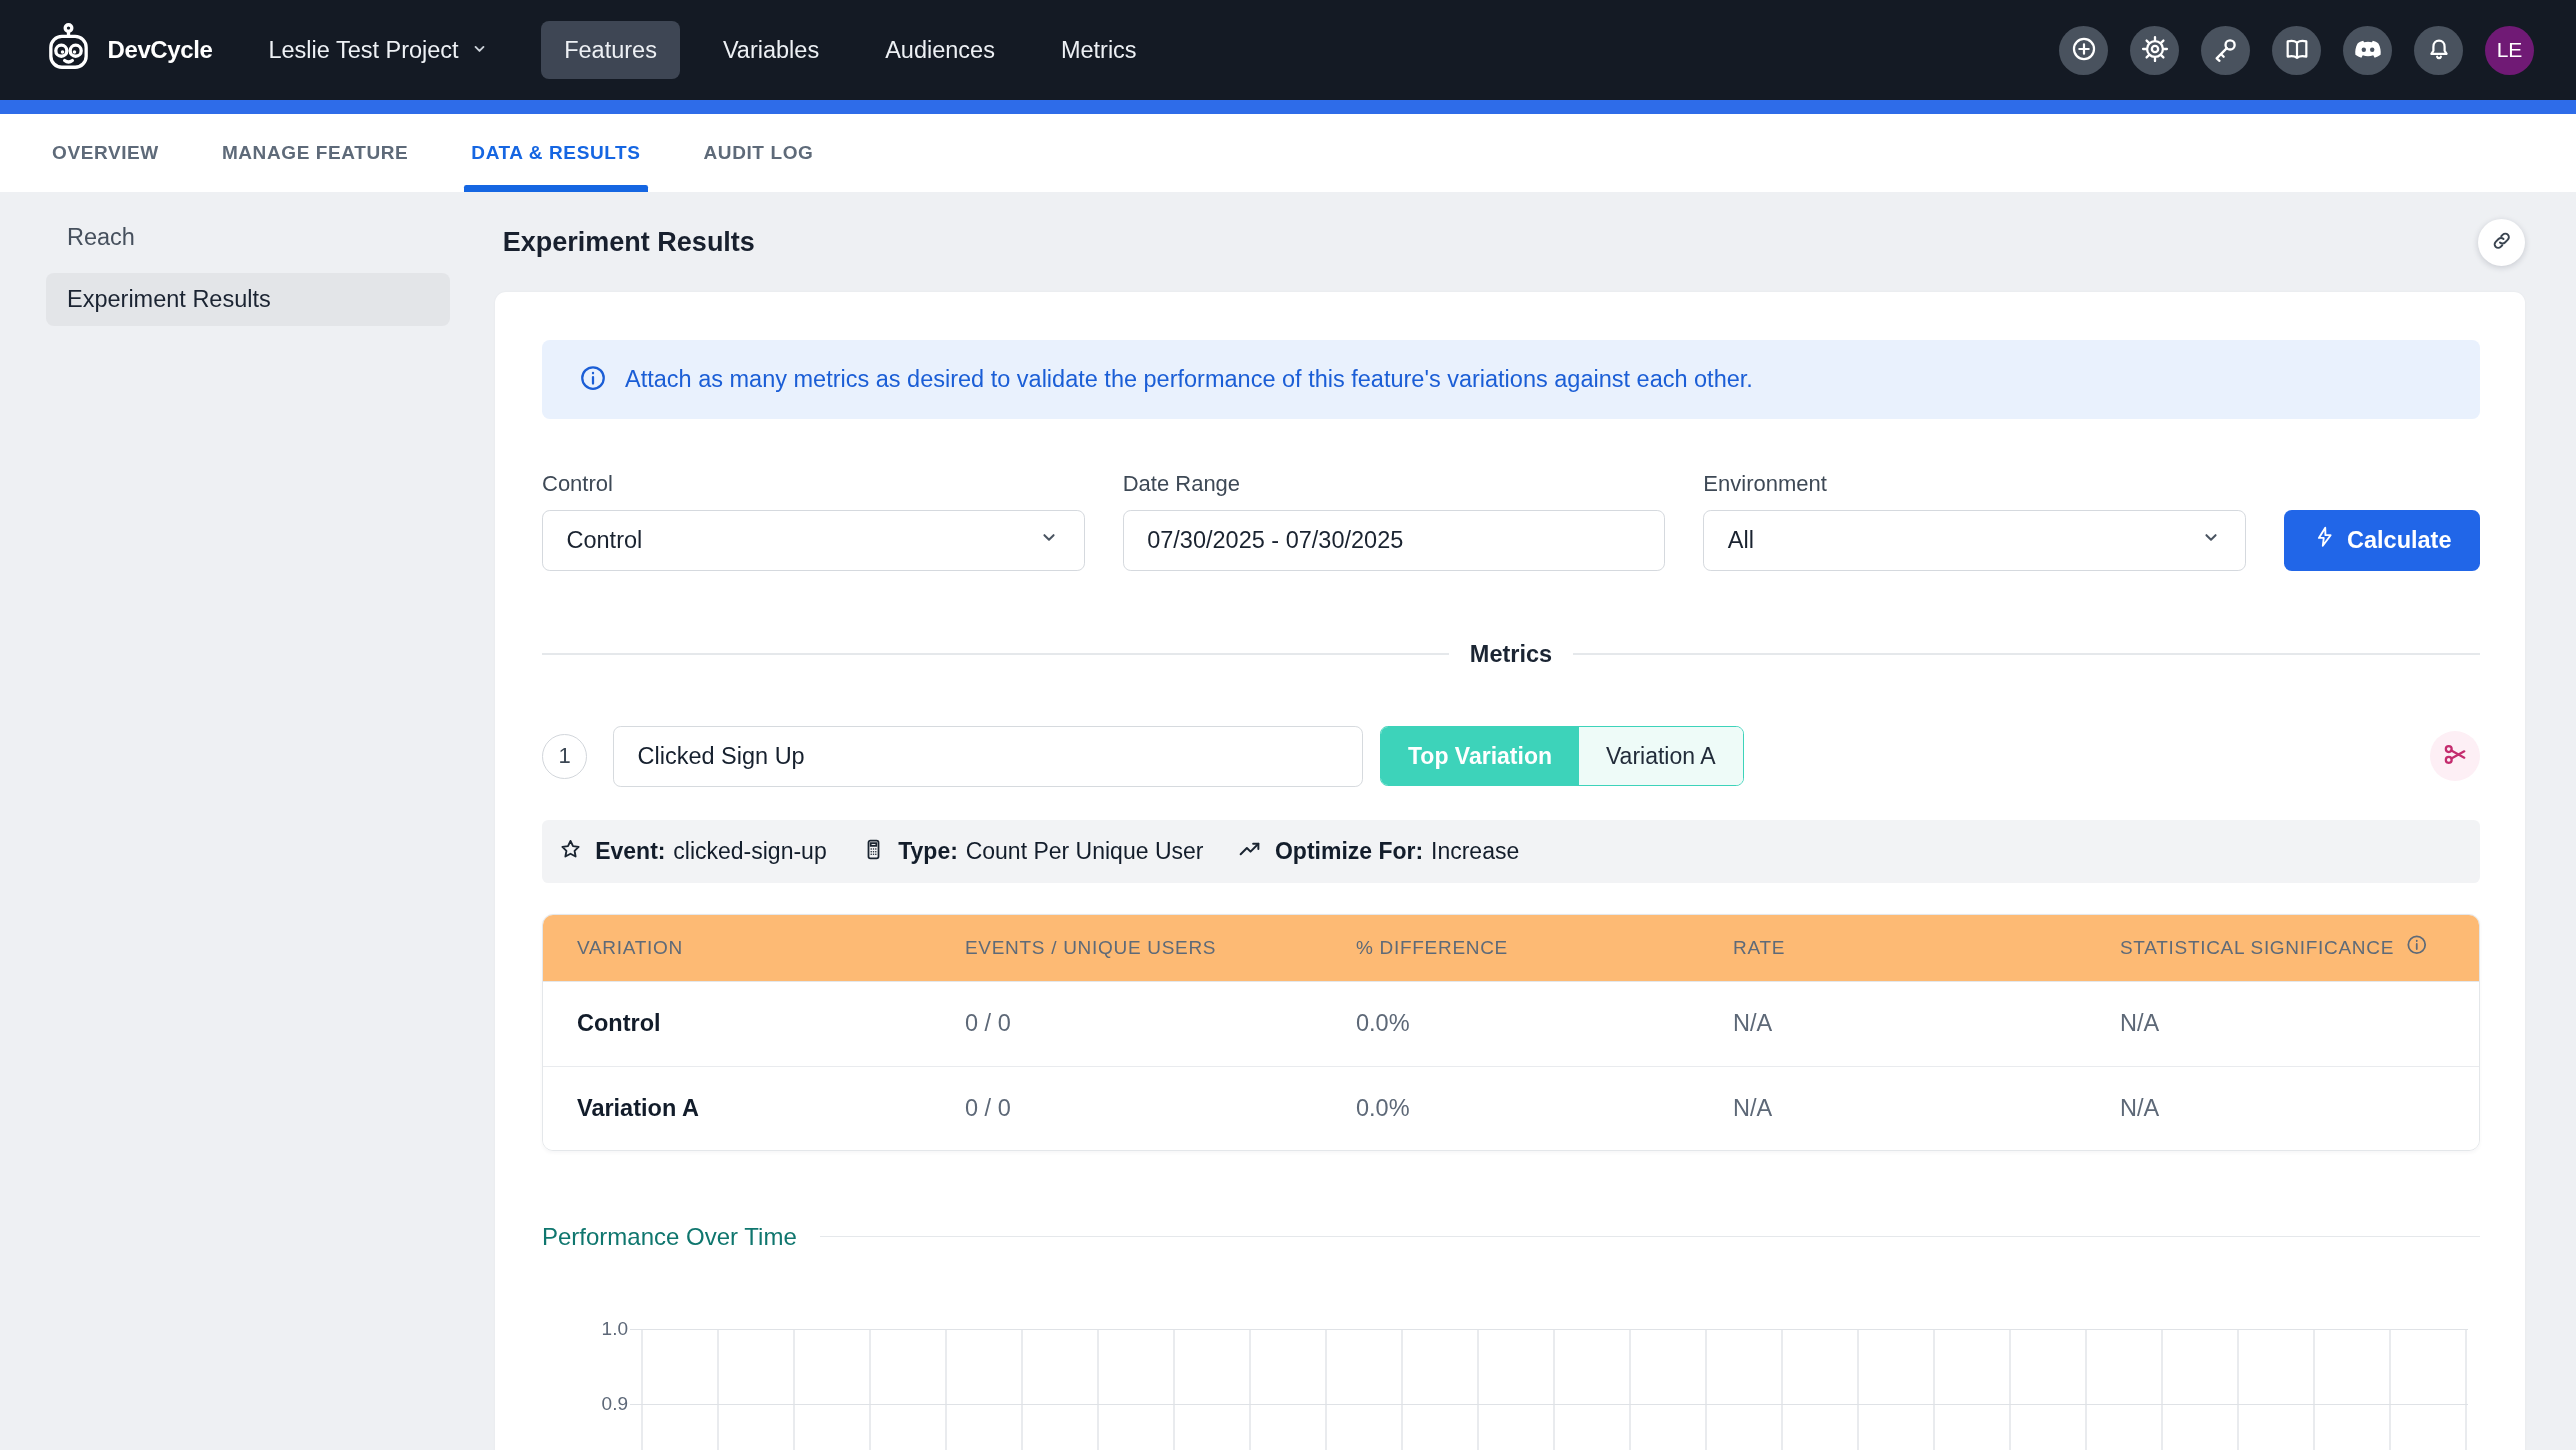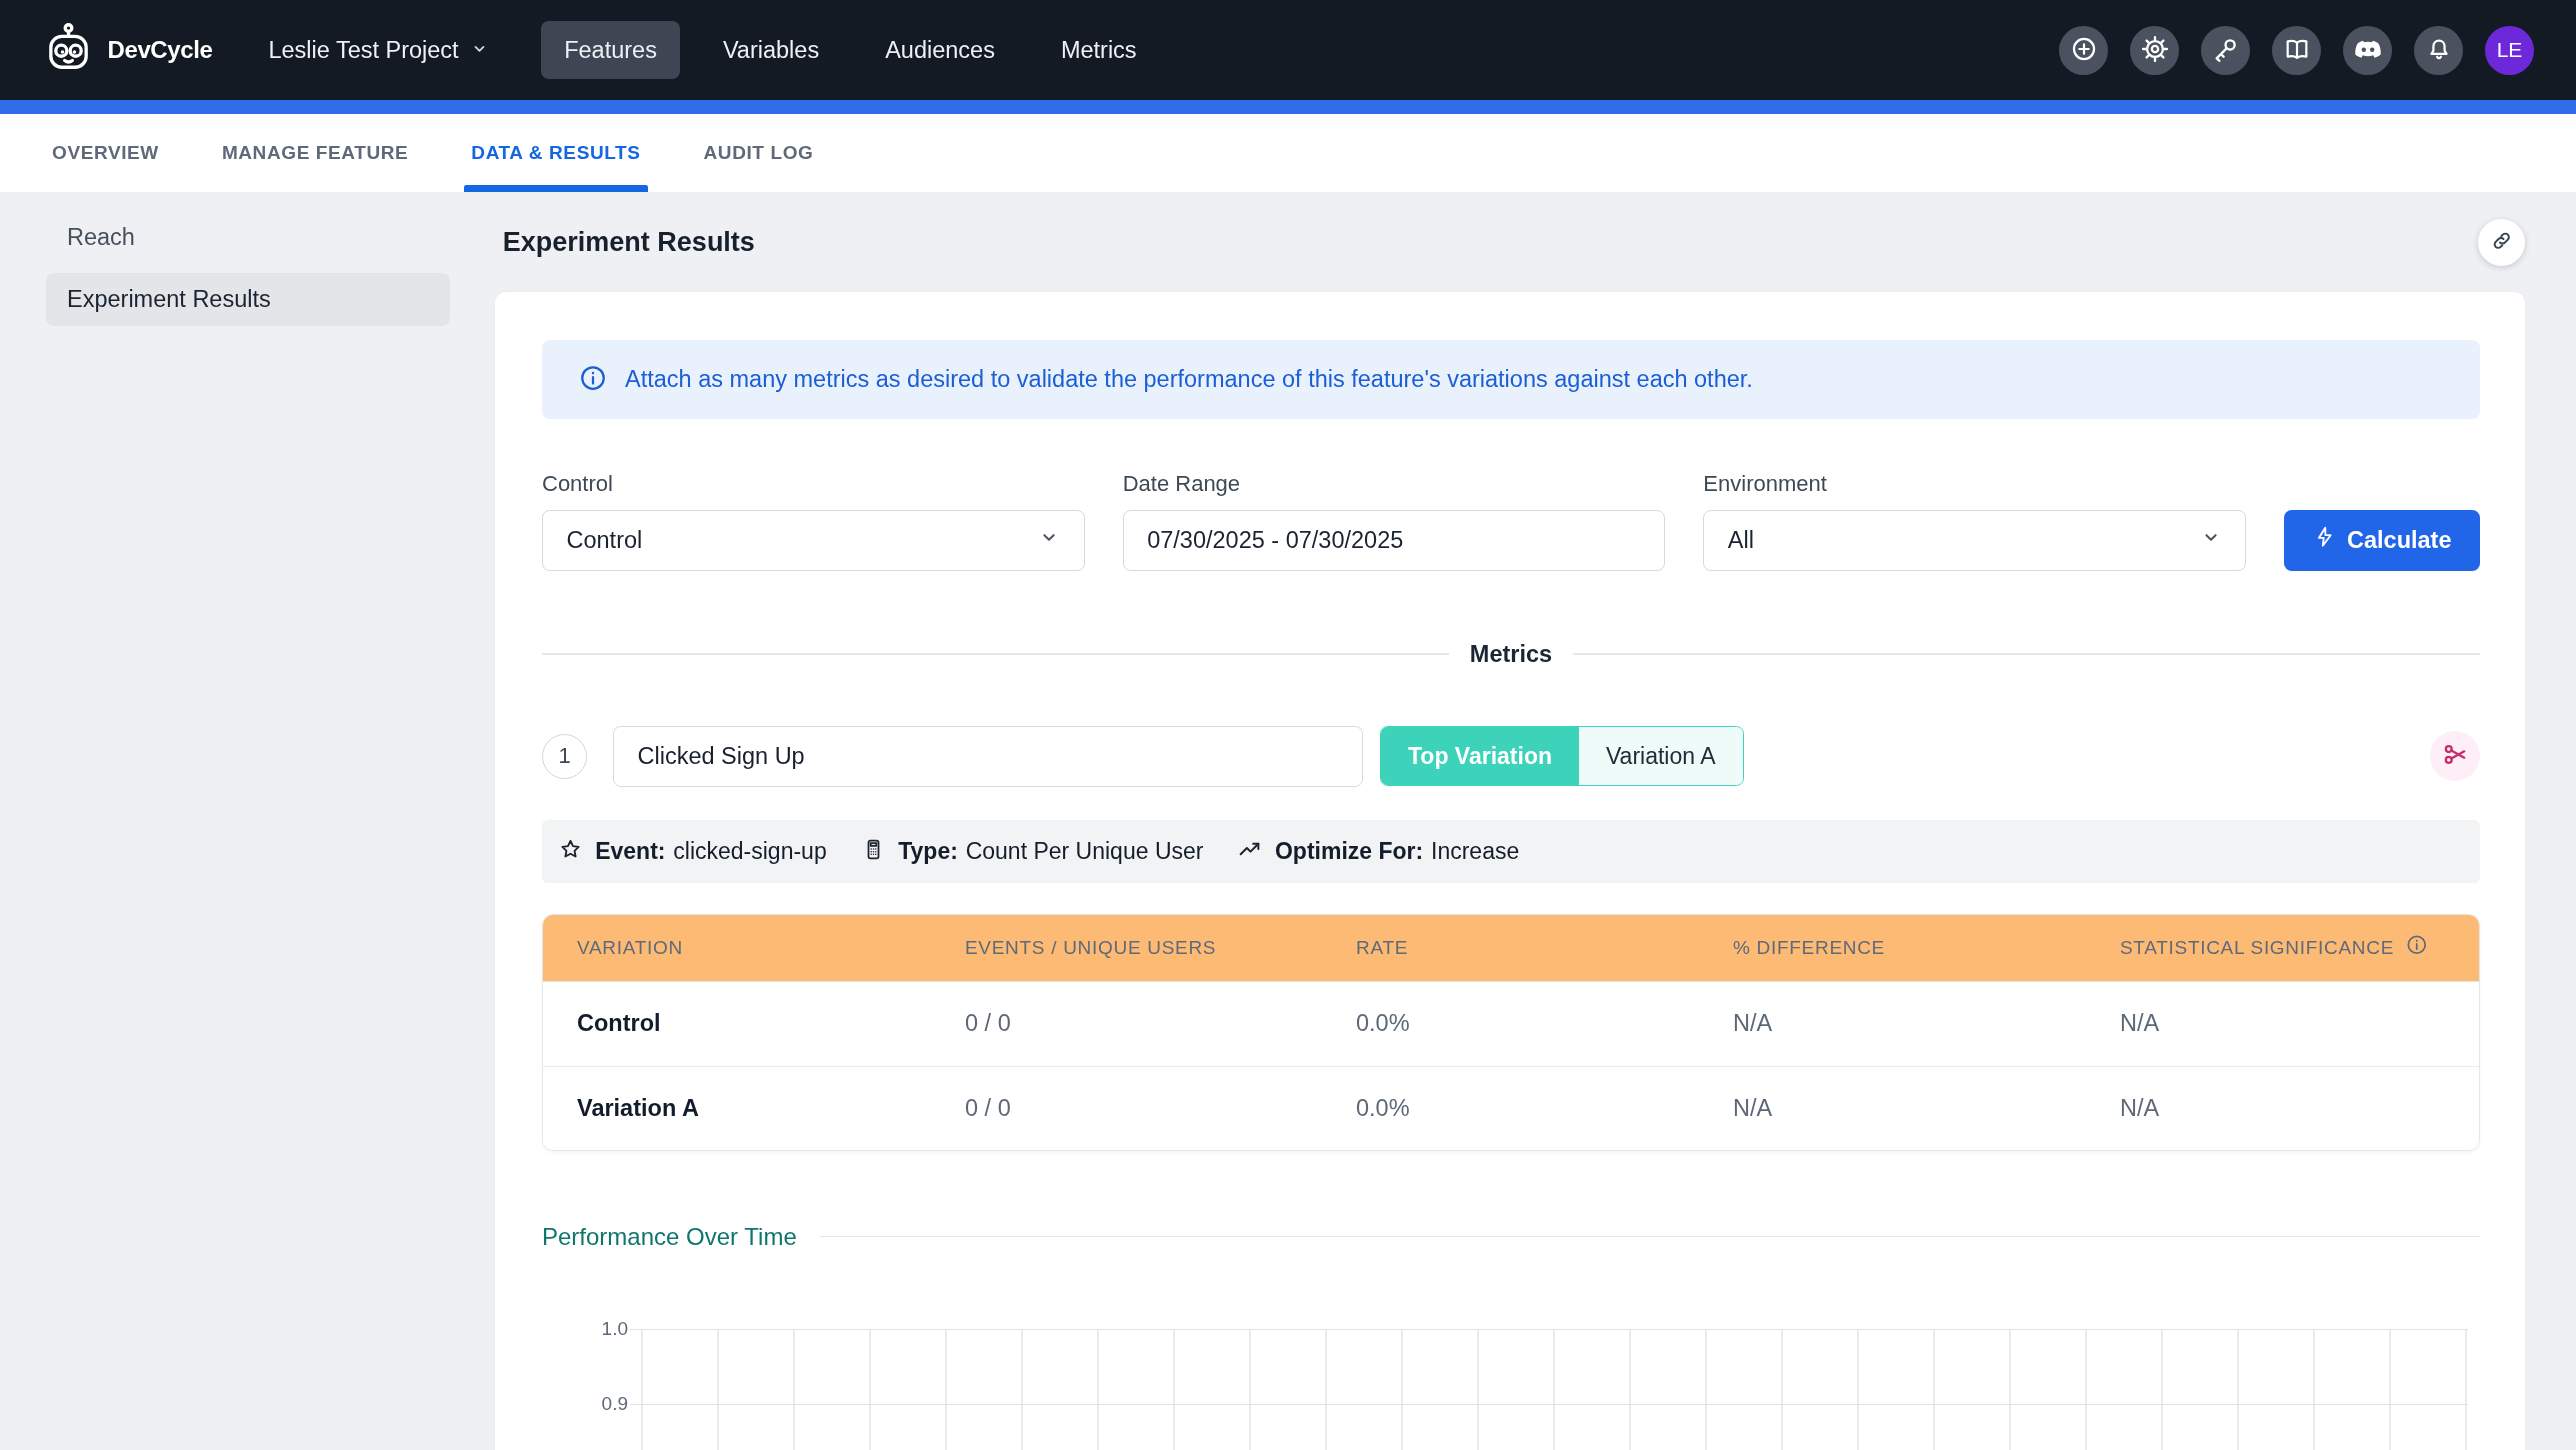--- a/index.html
+++ b/index.html
@@ -13,21 +13,21 @@
   .brand-name { font-size:24px; font-weight:bold; letter-spacing:-0.4px; color:#fff; }
   .project { margin-left:56px; display:flex; align-items:center; gap:11px; color:#eef1f5; font-size:23.5px; cursor:pointer; }
   .project svg { width:19px; height:19px; color:#cdd3da; }
   .nav-items { margin-left:52px; display:flex; align-items:center; gap:19px; }
   .nav-item { color:#edf0f4; font-size:23.5px; padding:15.7px 23.5px; border-radius:8px; cursor:pointer; }
   .nav-item.active { background:#3e4654; }
   .nav-spacer { flex:1; }
   .nav-icons { display:flex; align-items:center; gap:22px; }
   .icon-btn { width:49px; height:49px; border-radius:50%; background:#49525e; display:flex; align-items:center; justify-content:center; color:#fff; cursor:pointer; }
   .icon-btn svg { width:28px; height:28px; }
-  .avatar { width:49px; height:49px; border-radius:50%; background:#6d28d9; color:#fff; font-size:21px; display:flex; align-items:center; justify-content:center; cursor:pointer; }
+  .avatar { width:49px; height:49px; border-radius:50%; background:#701a75; color:#fff; font-size:21px; display:flex; align-items:center; justify-content:center; cursor:pointer; }
   .accent-bar { height:14px; background:#2e6ce9; }
 
   
   .tabbar { height:78px; background:#fff; display:flex; align-items:stretch; padding:0 52px; gap:63px; }
   .tab { display:flex; align-items:center; font-size:19px; font-weight:bold; letter-spacing:0.6px; color:#5e6a79; position:relative; cursor:pointer; }
   .tab.active { color:#1566e2; }
   .tab.active::after { content:""; position:absolute; left:-7.8px; right:-7.8px; bottom:0; height:7px; background:#1566e2; border-radius:2.3px 2.3px 0 0; }
 
   
   .content { display:flex; height:1257px; }
@@ -344,22 +344,22 @@
           </span>
           <span class="eb-label">Optimize For:</span>
           <span class="eb-value">Increase</span>
         </div>
       </div>
 
       <div class="results-table">
         <div class="tr thead">
           <div class="th">VARIATION</div>
           <div class="th">EVENTS / UNIQUE USERS</div>
+          <div class="th">% DIFFERENCE</div>
           <div class="th">RATE</div>
-          <div class="th">% DIFFERENCE</div>
           <div class="th">
             <span>STATISTICAL SIGNIFICANCE</span>
             <span>
               <svg viewBox="0 0 24 24" fill="none" stroke="currentColor" stroke-width="1.8" stroke-linecap="round">
                   <circle cx="12" cy="12" r="8.6"></circle>
                   <path d="M12 11.2 V16.4"></path>
                   <path d="M12 7.8 V8.2"></path>
                 </svg>
             </span>
           </div>

